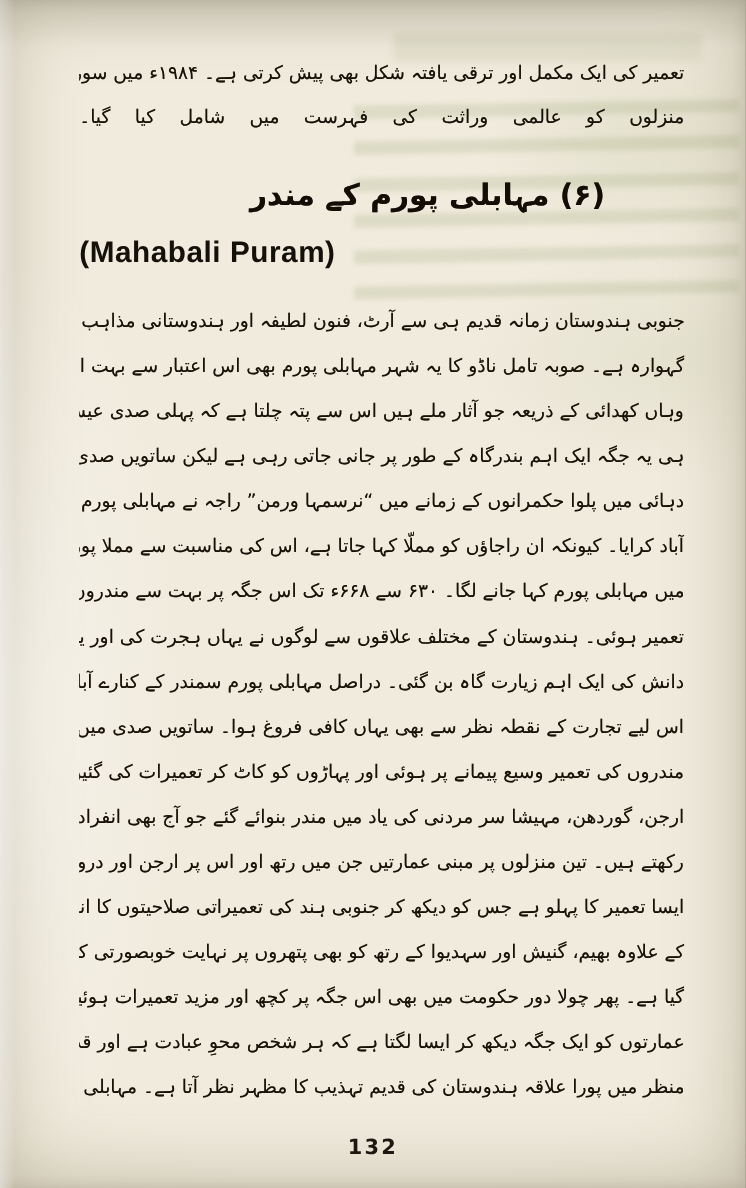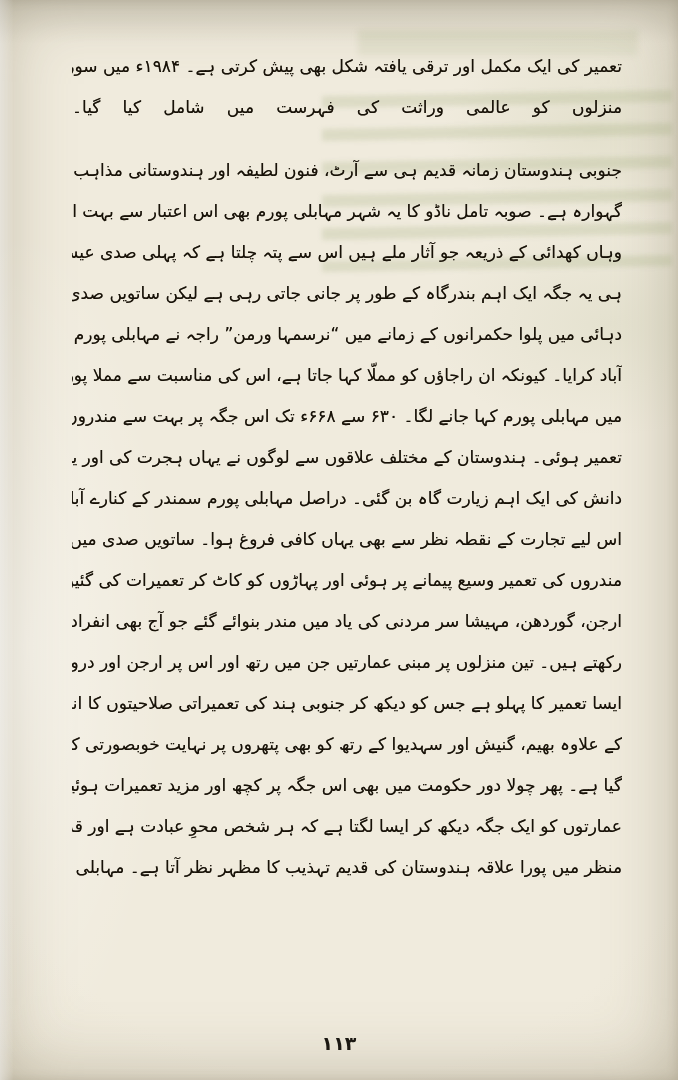--- a/index.html
+++ b/index.html
@@ -96,21 +96,23 @@
   <div class="verso"></div>
   <div class="verso2"></div>
 
   <div class="col">
 
     <div class="intro">
         <div class="uline">تعمیر کی ایک مکمل اور ترقی یافتہ شکل بھی پیش کرتی ہے۔ ۱۹۸۴ء میں سورج مندر</div>
         <div class="uline">منزلوں کو عالمی وراثت کی فہرست میں شامل کیا گیا۔</div>
       </div>
 
+    <div class="h-urdu">(۶) مہابلی پورم کے مندر</div>
 
+    <div class="h-latin">(Mahabali Puram)</div>
 
     <div class="bodypara">
         <div class="uline">جنوبی ہندوستان زمانہ قدیم ہی سے آرٹ، فنون لطیفہ اور ہندوستانی مذاہب کا</div>
         <div class="uline">گہوارہ ہے۔ صوبہ تامل ناڈو کا یہ شہر مہابلی پورم بھی اس اعتبار سے بہت اہم ہے۔</div>
         <div class="uline">وہاں کھدائی کے ذریعہ جو آثار ملے ہیں اس سے پتہ چلتا ہے کہ پہلی صدی عیسوی سے</div>
         <div class="uline">ہی یہ جگہ ایک اہم بندرگاہ کے طور پر جانی جاتی رہی ہے لیکن ساتویں صدی کی تیسری</div>
         <div class="uline">دہائی میں پلوا حکمرانوں کے زمانے میں “نرسمہا ورمن” راجہ نے مہابلی پورم کو از سرنو</div>
         <div class="uline">آباد کرایا۔ کیونکہ ان راجاؤں کو مملّا کہا جاتا ہے، اس کی مناسبت سے مملا پورم اور بعد</div>
         <div class="uline">میں مہابلی پورم کہا جانے لگا۔ ۶۳۰ سے ۶۶۸ء تک اس جگہ پر بہت سے مندروں کی</div>
         <div class="uline">تعمیر ہوئی۔ ہندوستان کے مختلف علاقوں سے لوگوں نے یہاں ہجرت کی اور یہ جگہ علم و</div>
@@ -121,15 +123,15 @@
         <div class="uline">رکھتے ہیں۔ تین منزلوں پر مبنی عمارتیں جن میں رتھ اور اس پر ارجن اور دروپدی سوار ایک</div>
         <div class="uline">ایسا تعمیر کا پہلو ہے جس کو دیکھ کر جنوبی ہند کی تعمیراتی صلاحیتوں کا اندازہ ہوتا ہے۔ اس</div>
         <div class="uline">کے علاوہ بھیم، گنیش اور سہدیوا کے رتھ کو بھی پتھروں پر نہایت خوبصورتی کے ساتھ تراشا</div>
         <div class="uline">گیا ہے۔ پھر چولا دور حکومت میں بھی اس جگہ پر کچھ اور مزید تعمیرات ہوئیں۔ ان تمام</div>
         <div class="uline">عمارتوں کو ایک جگہ دیکھ کر ایسا لگتا ہے کہ ہر شخص محوِ عبادت ہے اور قدرتی مناظر کے پس</div>
         <div class="uline">منظر میں پورا علاقہ ہندوستان کی قدیم تہذیب کا مظہر نظر آتا ہے۔ مہابلی پورم کے مندروں</div>
       </div>
 
   </div>
 
-  <div class="pagenum">۱۱۳</div>
+  <div class="pagenum">132</div>
 
 </div>
 
 </body></html>

